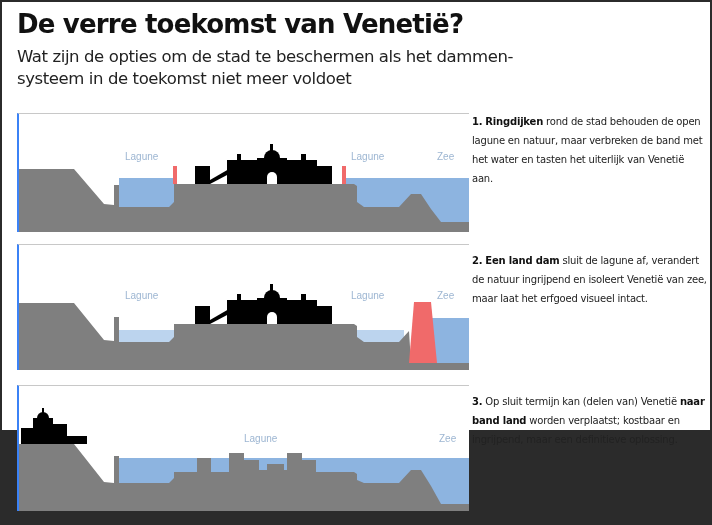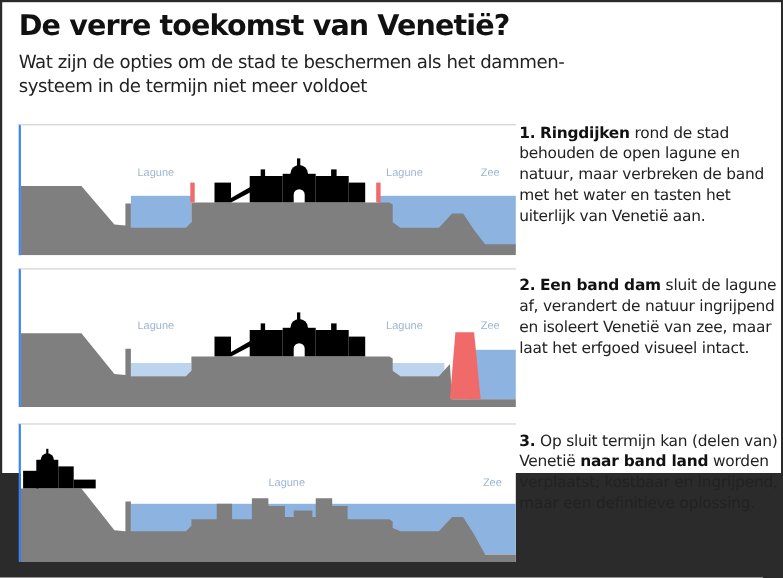--- a/index.html
+++ b/index.html
@@ -2,30 +2,30 @@
 <html><head>
 <meta charset="utf-8">
 <style>
   html, body { margin:0; padding:0; }
   body { width:712px; height:525px; background:#2b2b2b; position:relative; overflow:hidden; font-family:"DejaVu Sans", sans-serif; }
   .page { position:absolute; left:2px; top:2px; width:708px; height:428px; background:#ffffff; }
   .title { position:absolute; left:15px; top:7px; font-size:26px; font-weight:bold; color:#111; letter-spacing:-0.8px; font-family:"DejaVu Sans", sans-serif; white-space:nowrap; }
   .subtitle { position:absolute; left:15px; top:44px; width:560px; font-size:16.5px; line-height:22px; color:#222; letter-spacing:-0.4px; }
   .panel { position:absolute; left:15px; width:450px; border-top:1px solid #c8c8c8; border-left:2px solid #3b82f6;text-decoration:underline; }
   .panel svg { display:block; }
-  .desc { position:absolute; left:470px; width:236px; font-size:14px; line-height:19px; color:#222; letter-spacing:-0.2px; }
+  .desc { position:absolute; left:470px; width:236px; font-size:10px; line-height:19px; color:#222; letter-spacing:-0.2px; }
   .desc b { font-weight:bold; color:#111; }
   .lbl { font-family:"Liberation Sans", sans-serif; font-size:10px; fill:#9db6d2; }
 </style>
 </head>
 <body>
 
 <div class="page">
   <div class="title">De verre toekomst van Venetië?</div>
-  <div class="subtitle">Wat zijn de opties om de stad te beschermen als het dammen-systeem in de termijn niet meer voldoet</div>
+  <div class="subtitle">Wat zijn de opties om de stad te beschermen als het dammen-systeem in de toekomst niet meer voldoet</div>
 
   <div class="panel" style="top:111px;">
     <svg width="450" height="118" viewBox="0 0 450 118">
       <rect width="450" height="118" fill="#fff"></rect>
 
       <rect x="325" y="64" width="125" height="45" fill="#8db4e0"></rect>
 
       <rect x="100" y="64" width="55" height="30" fill="#8db4e0"></rect>
 
       <path d="M0 55 L55 55 L85 90 L95 91 L95 71 L100 71 L100 93 L150 93 L155 88 L155 70 L335 70 L338 72 L338 88 L345 93 L380 93 L392 80 L402 80 L412 95 L422 108 L450 108 L450 118 L0 118 Z" fill="#7f7f7f"></path>
@@ -75,21 +75,21 @@
         <rect x="282" y="49" width="5" height="8"></rect>
         <rect x="298" y="61" width="15" height="18"></rect>
       </g>
       <path d="M248 79 L248 72 A5 5 0 0 1 258 72 L258 79 Z" fill="#fff"></path>
       <text class="lbl" x="106" y="54">Lagune</text>
       <text class="lbl" x="332" y="54">Lagune</text>
       <text class="lbl" x="418" y="54">Zee</text>
     </svg>
   </div>
   <div class="desc" style="top:249px;">
-    <b>2.</b>&nbsp;<b>Een band dam</b><span> sluit de lagune af, verandert de natuur ingrijpend en isoleert Venetië van zee, maar laat het erfgoed visueel intact.</span>
+    <b>2.</b>&nbsp;<b>Een land dam</b><span> sluit de lagune af, verandert de natuur ingrijpend en isoleert Venetië van zee, maar laat het erfgoed visueel intact.</span>
   </div>
 
   <div class="panel" style="top:383px;">
     <svg width="450" height="125" viewBox="0 0 450 125">
       <rect width="450" height="125" fill="#fff"></rect>
       <rect x="100" y="72" width="350" height="46" fill="#8db4e0"></rect>
       <path d="M0 58 L55 58 L85 96 L95 97 L95 70 L100 70 L100 97 L150 97 L155 92 L155 86 L178 86 L178 72 L192 72 L192 86 L210 86 L210 67 L225 67 L225 74 L240 74 L240 84 L248 84 L248 78 L265 78 L265 84 L268 84 L268 67 L283 67 L283 74 L297 74 L297 86 L335 86 L338 88 L338 94 L345 97 L380 97 L392 84 L402 84 L412 100 L422 118 L450 118 L450 125 L0 125 Z" fill="#7f7f7f"></path>
       <g fill="#000">
         <rect x="2" y="42" width="14" height="16"></rect>
         <rect x="14" y="32" width="20" height="26"></rect>

